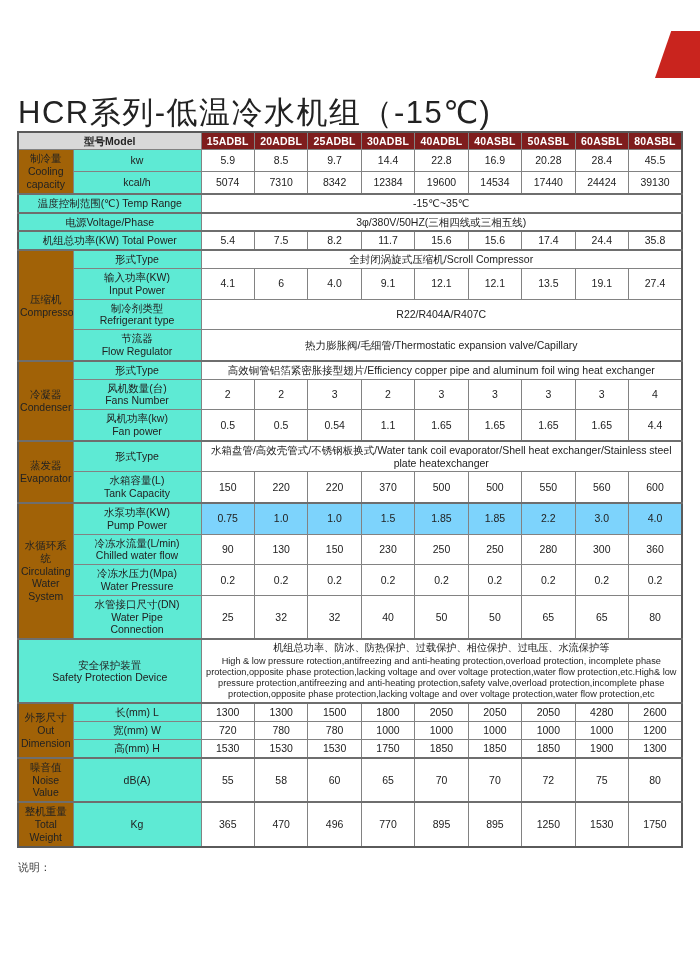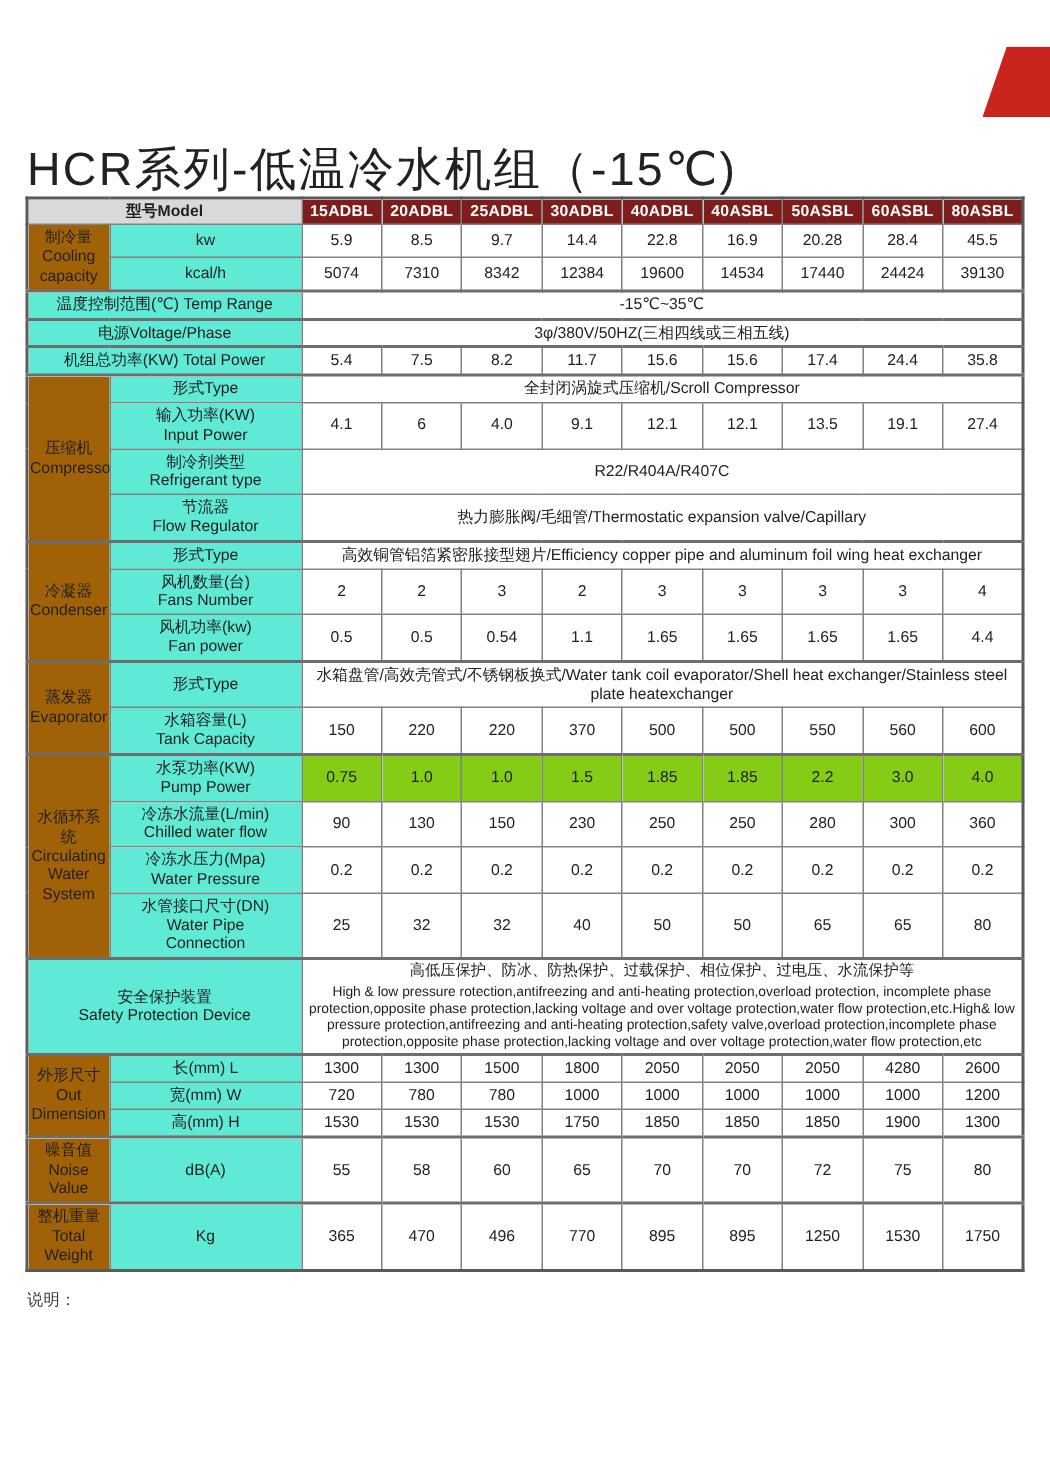--- a/index.html
+++ b/index.html
@@ -49,21 +49,21 @@
   td.m  { background:#7f1d1d; color:#fff; font-weight:700; font-size:10.2px; letter-spacing:0.2px; }
 
   td.g { background:#a16207; font-size:10px; line-height:1.25; }
   td.l { background:#5eead4; font-size:9.8px; line-height:1.18; padding:3px 1px; }
   td.d { background:#fff; }
   td.s { background:#fff; }
 
   tr.sec-start td { border-top:2px solid #6e6e6e; }
 
   
-  tbody tr:nth-child(16) td.d { background:#84cc16; }
+  tbody tr:nth-child(16) td.d { background:#7dd3fc; }
 
   td.safety {
     text-align:left; padding:4px 7px; line-height:1.33;
   }
   td.safety .zh { font-size:10.2px; margin-bottom:1px; }
   td.safety .en { font-size:9.2px; color:#1e1e1e; }
 
   .notes { margin:11px 18px 0 18px; font-size:10.8px; color:#3a3a3a; line-height:1.63; letter-spacing:0.2px; }
 </style>
 </head>
@@ -329,21 +329,21 @@
           <td class="d">65</td>
           <td class="d">65</td>
           <td class="d">80</td>
         </tr>
         <tr class="sec-start">
           <td class="l" colspan="2">
             <div>安全保护装置</div>
             <div>Safety Protection Device</div>
           </td>
           <td class="s safety" colspan="9">
-            <div class="zh">高低压保护、防冰、防热保护、过载保护、相位保护、过电压、水流保护等</div>
+            <div class="zh">机组总功率、防冰、防热保护、过载保护、相位保护、过电压、水流保护等</div>
             <div class="en">High &amp; low pressure rotection,antifreezing and anti-heating protection,overload protection, incomplete phase protection,opposite phase protection,lacking voltage and over voltage protection,water flow protection,etc.High&amp; low pressure protection,antifreezing and anti-heating protection,safety valve,overload protection,incomplete phase protection,opposite phase protection,lacking voltage and over voltage protection,water flow protection,etc</div>
           </td>
         </tr>
         <tr class="sec-start">
           <td class="g" rowspan="3">
             <div>外形尺寸</div>
             <div>Out Dimension</div>
           </td>
           <td class="l">
             <div>长(mm)  L</div>

